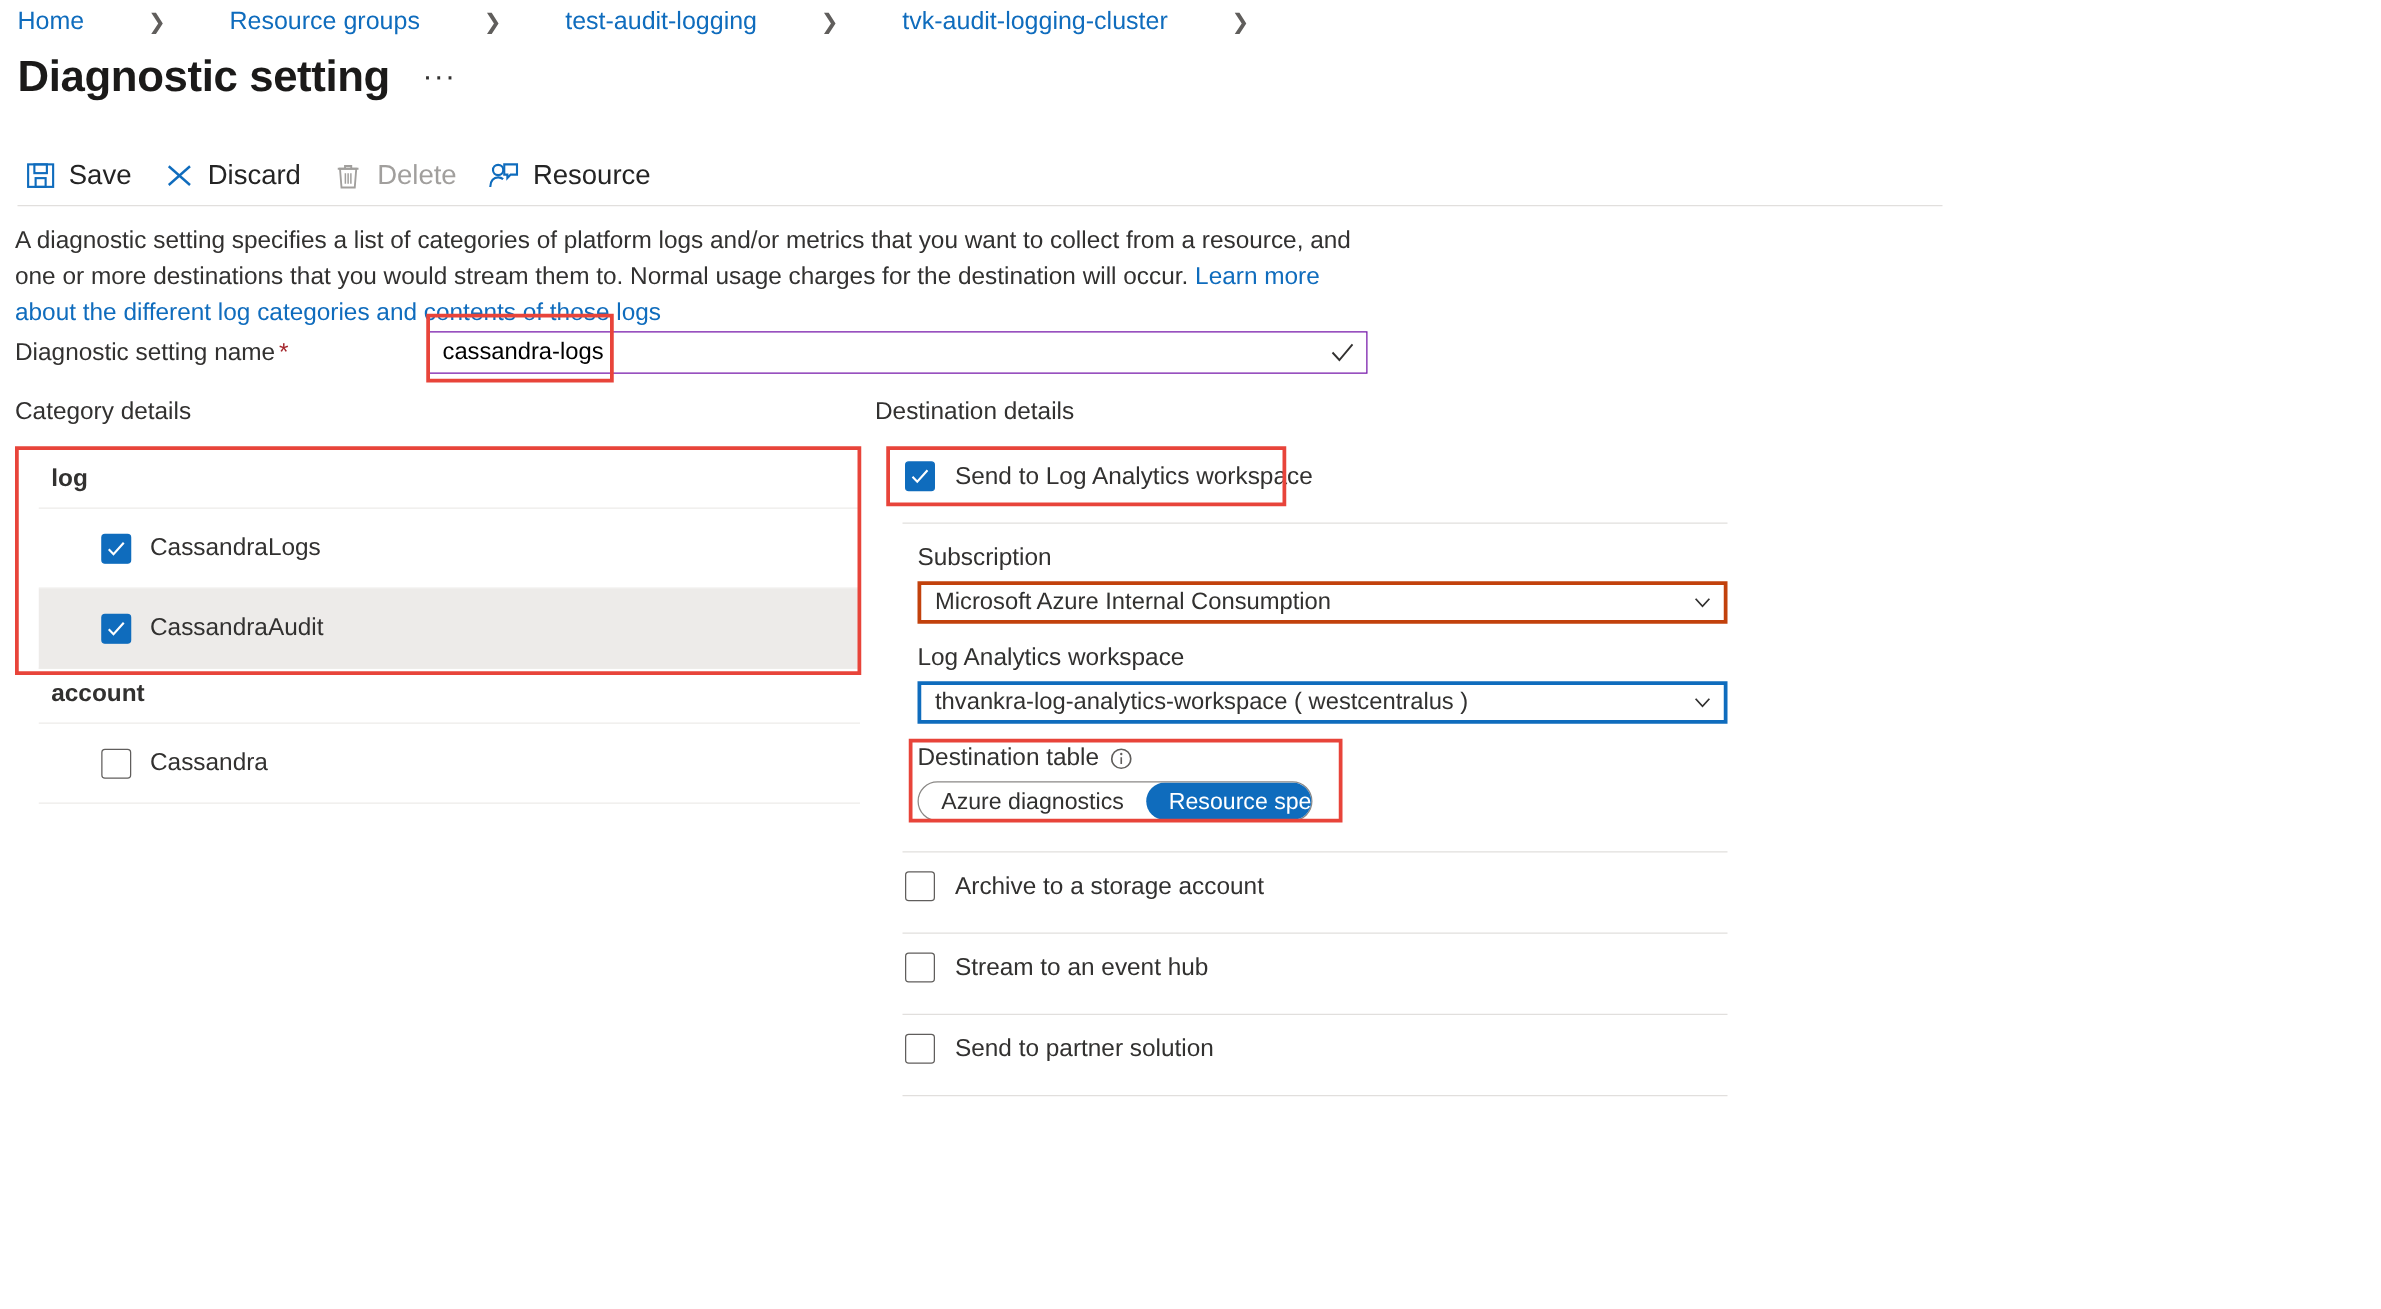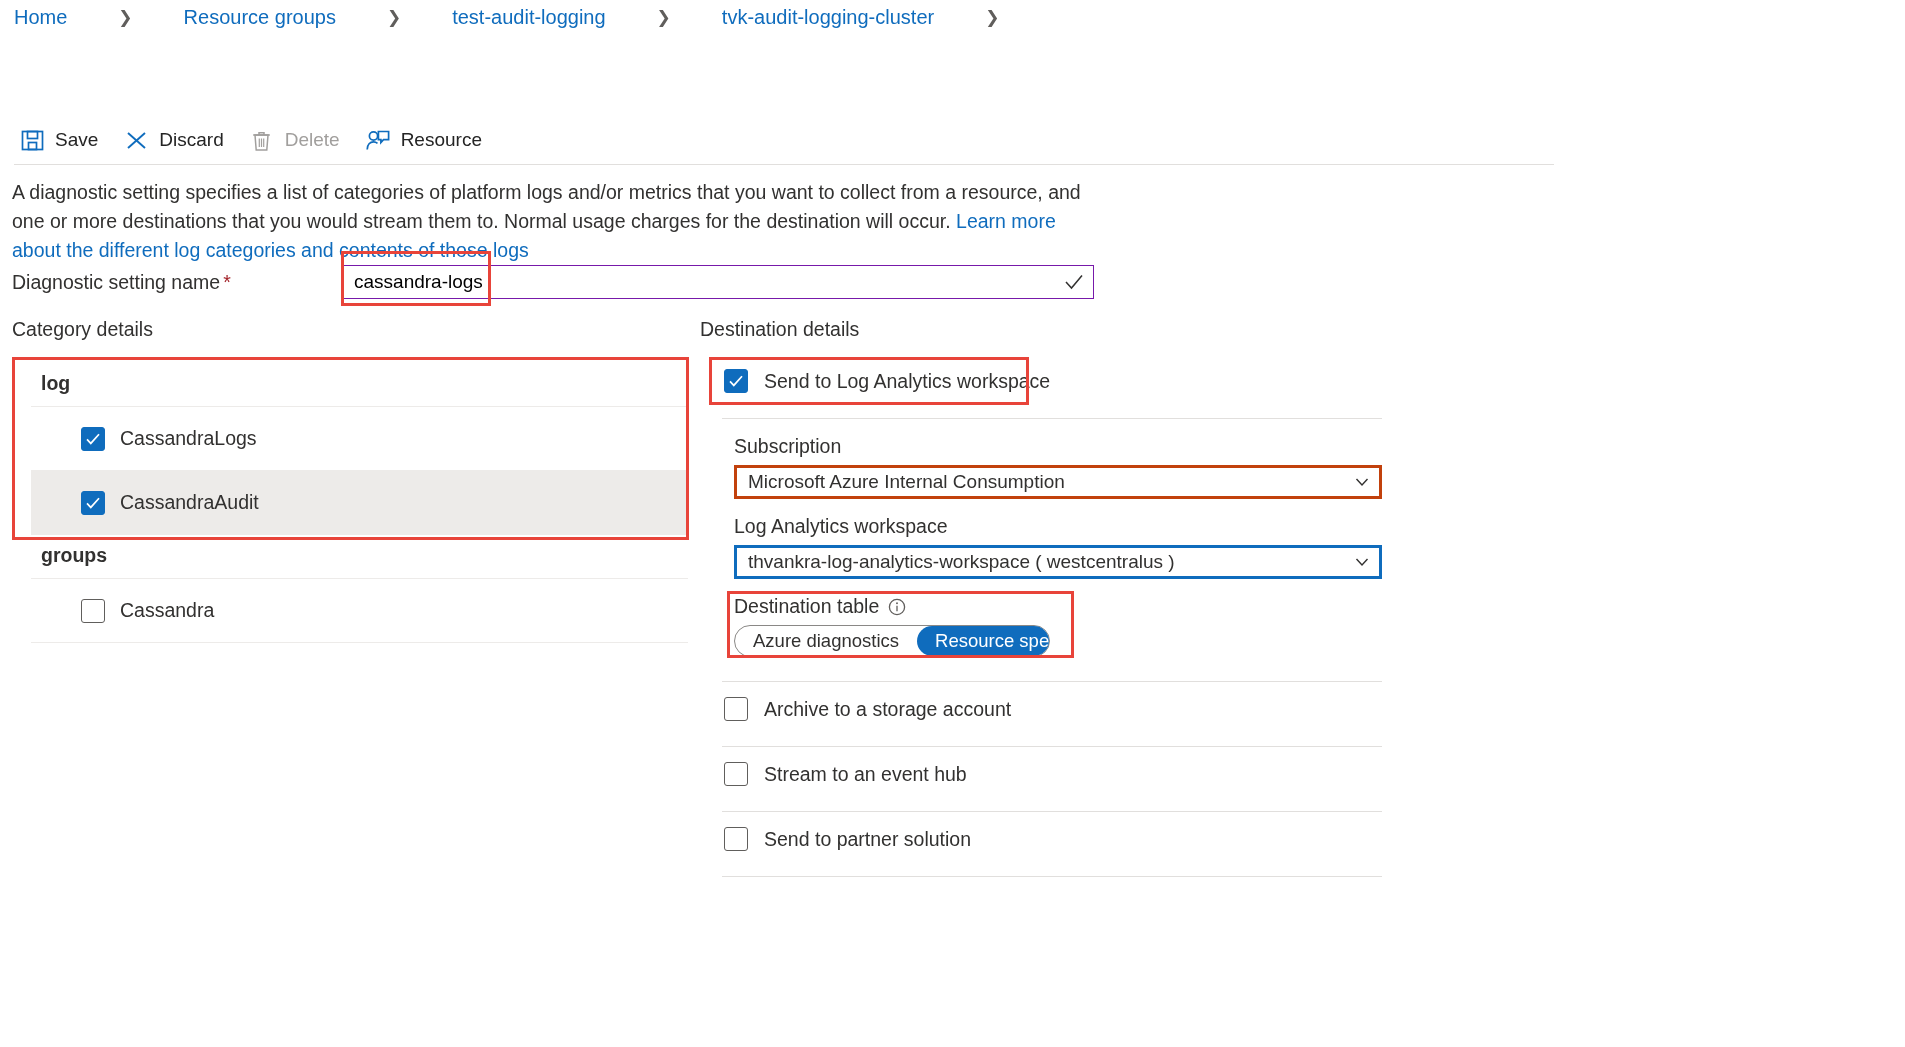--- a/index.html
+++ b/index.html
@@ -64,21 +64,21 @@
     left: 18px; top: 121px;
     display: flex; align-items: center;
     height: 38px;
   }
   .tb-btn {
     display: flex; align-items: center;
     height: 34px;
     padding: 0 10px 0 2px;
     margin-right: 14px;
     cursor: pointer;
-    font-size: 19px;
+    font-size: 22px;
     color: #242424;
     border-radius: 2px;
     white-space: nowrap;
   }
   .tb-btn.disabled { color: #a19f9d; cursor: default; }
   .tb-icon {
     width: 24px; height: 24px;
     margin-right: 11px;
     display: inline-flex;
     align-items: center; justify-content: center;
@@ -296,20 +296,24 @@
     <span class="crumb">Home</span>
     <span class="sep">❯</span>
     <span class="crumb">Resource groups</span>
     <span class="sep">❯</span>
     <span class="crumb">test-audit-logging</span>
     <span class="sep">❯</span>
     <span class="crumb">tvk-audit-logging-cluster</span>
     <span class="sep">❯</span>
   </div>
 
+  <div id="title-row">
+    <span id="page-title">Diagnostic setting</span>
+    <span id="title-ellipsis">···</span>
+  </div>
 
   <div id="toolbar">
 
     <div class="tb-btn">
       <span class="tb-icon">
         <svg width="23" height="23" viewBox="0 0 23 23">
           <rect x="1.5" y="2.5" width="20" height="18" fill="none" stroke="#0f6cbd" stroke-width="1.7"></rect>
           <rect x="6.5" y="2.5" width="10" height="7" fill="none" stroke="#0f6cbd" stroke-width="1.7"></rect>
           <rect x="7.5" y="13.5" width="8" height="7" fill="none" stroke="#0f6cbd" stroke-width="1.7"></rect>
         </svg>
@@ -391,21 +395,21 @@
 
     <div class="cat-row selected">
       <span class="cb on">
         <svg width="16" height="16" viewBox="0 0 16 16">
           <polyline points="2,8.4 5.8,12.4 14,3.2" fill="none" stroke="#ffffff" stroke-width="1.7"></polyline>
         </svg>
       </span>
       <span>CassandraAudit</span>
     </div>
 
-    <div class="cat-group-header">groups</div>
+    <div class="cat-group-header">account</div>
 
     <div class="cat-row">
       <span class="cb off"></span>
       <span>Cassandra</span>
     </div>
   </div>
 
   <div id="dest-panel">
 
     <div class="dest-check-row">

